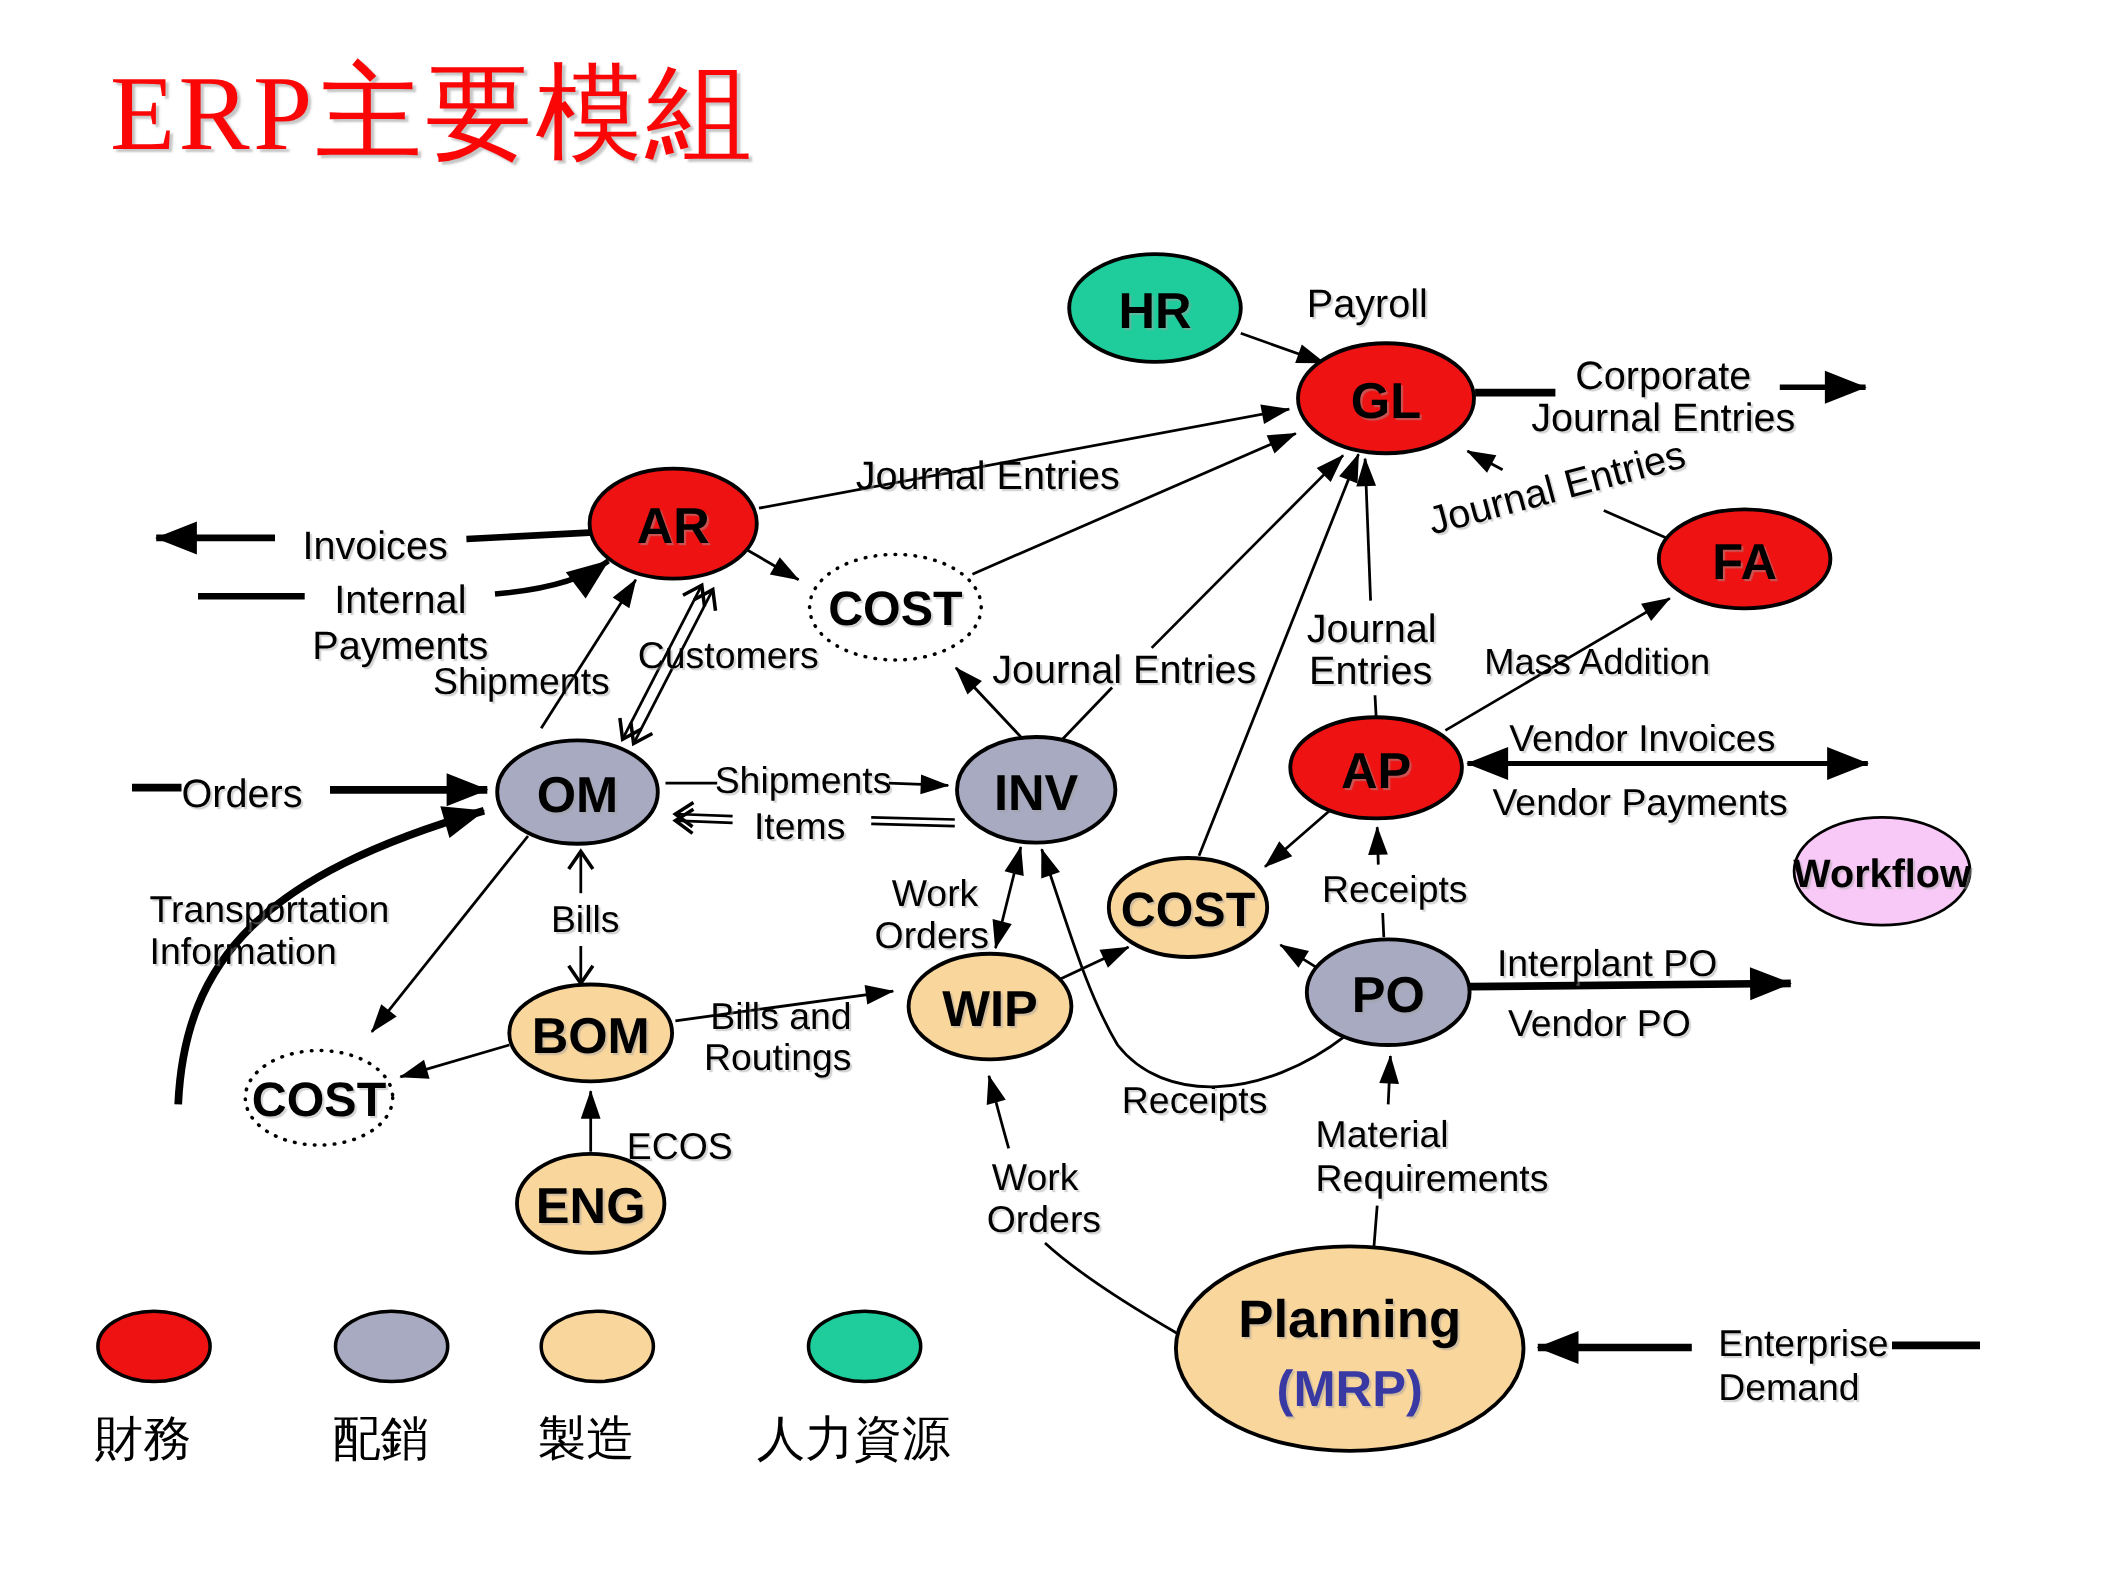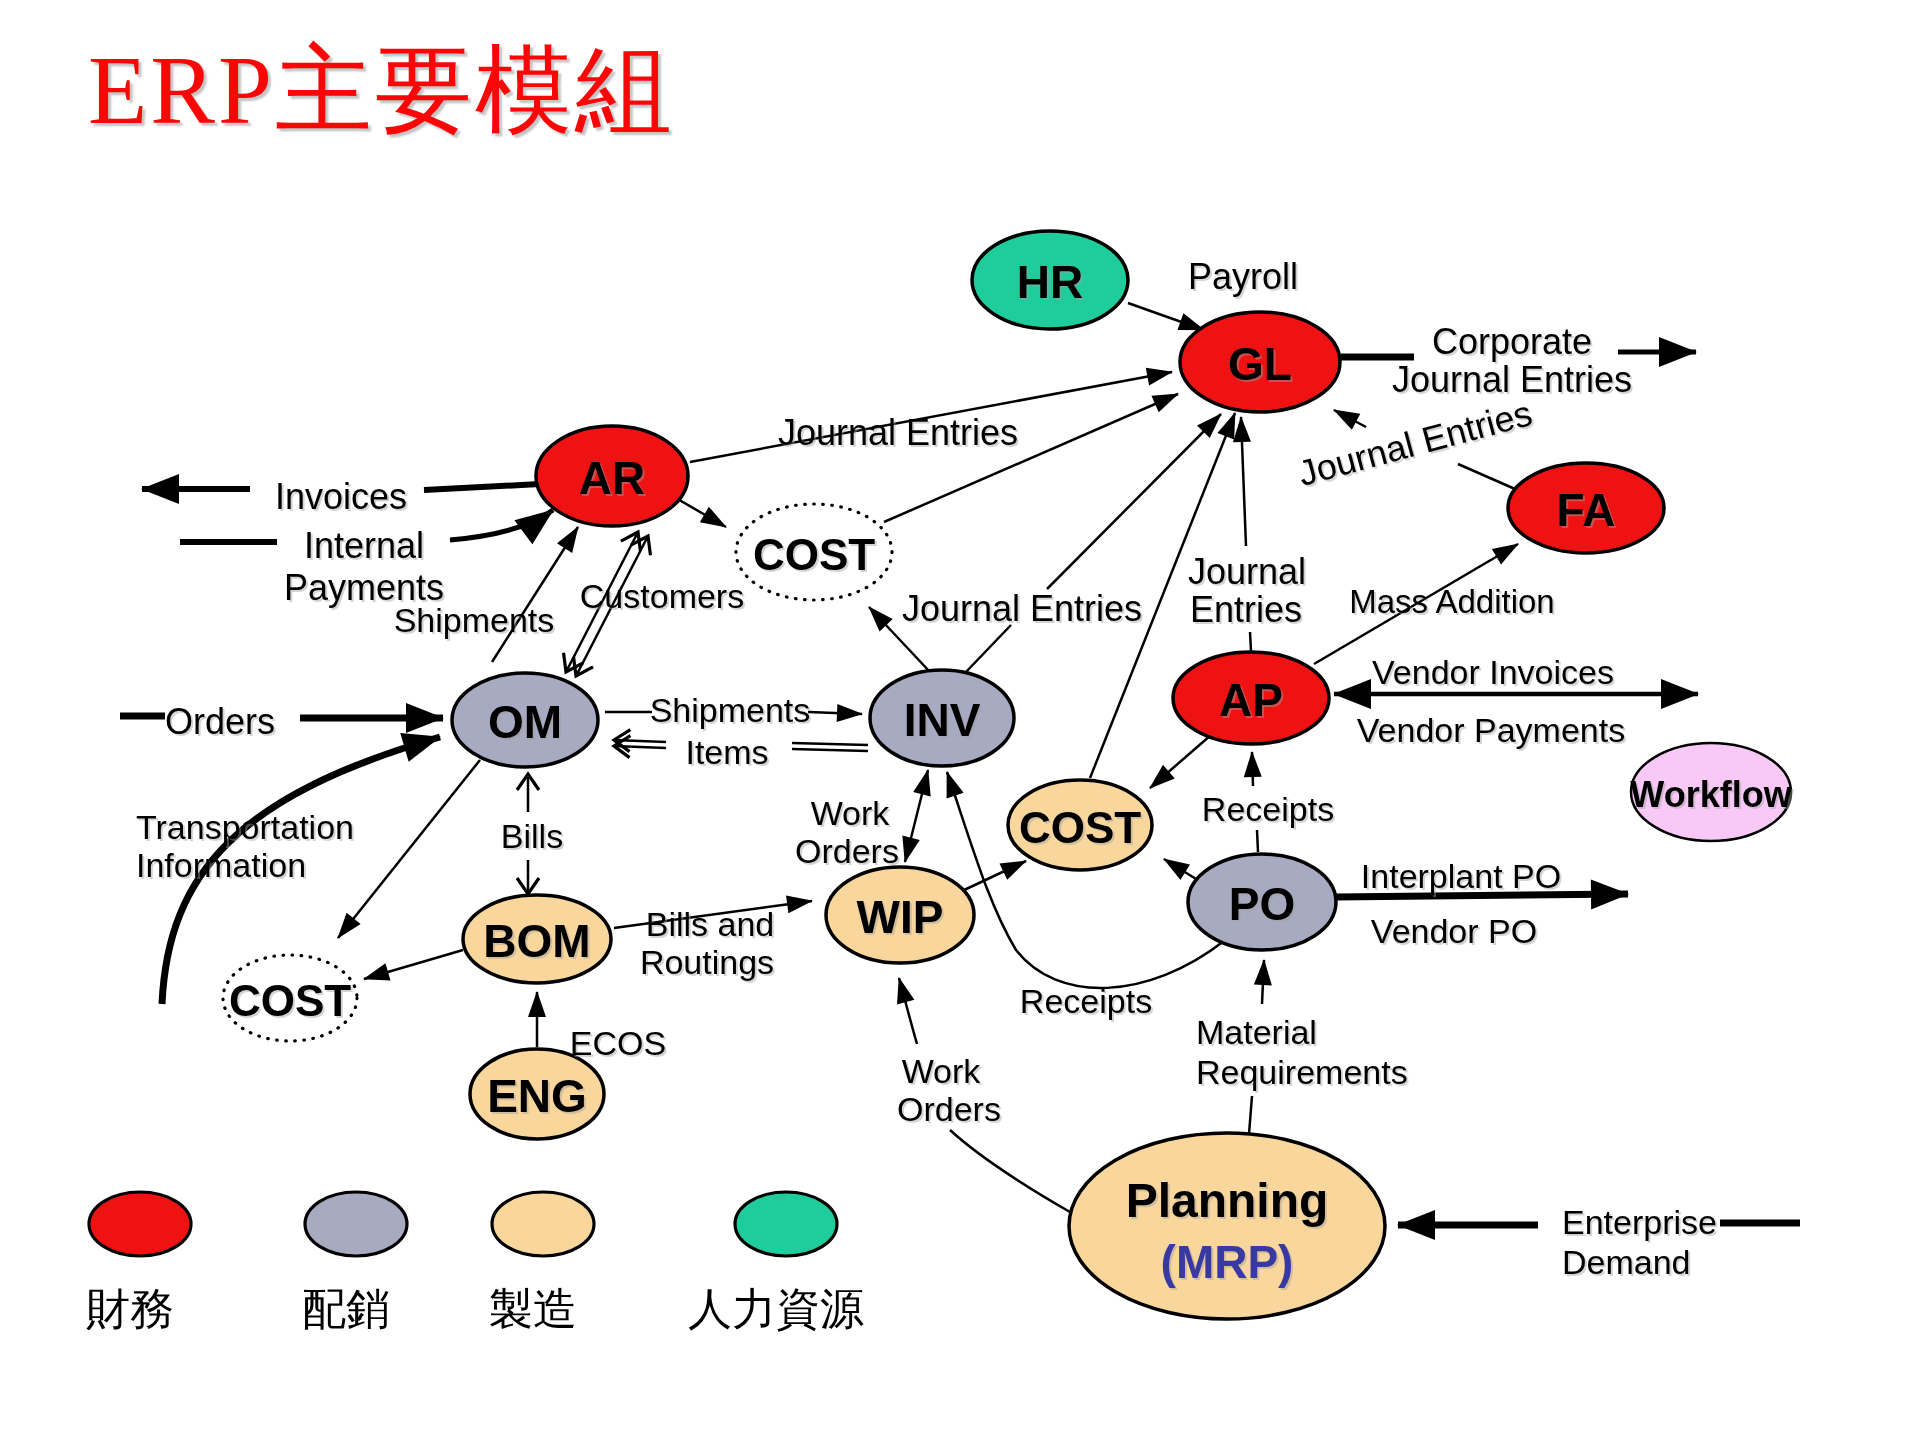--- a/index.html
+++ b/index.html
@@ -1,20 +1,20 @@
 <!DOCTYPE html>
 <html><head>
 <meta charset="utf-8">
 <style>
   html,body{margin:0;padding:0;background:#ffffff;}
   body{width:1920px;height:1440px;overflow:hidden;position:relative;
        font-family:"Liberation Sans","DejaVu Sans",sans-serif;}
   .stage{position:absolute;inset:0;}
   h1.title{
-    position:absolute;left:84px;top:22px;margin:4px;
+    position:absolute;left:84px;top:22px;margin:16px;
     font-family:"Liberation Serif","DejaVu Serif",serif;
     font-weight:500;font-size:97px;letter-spacing:3px;color:#fb0606;
     text-shadow:3px 3px 2px rgba(150,150,150,0.55);
     white-space:nowrap;
   }
   svg#diagram{position:absolute;left:0;top:0;width:1920px;height:1440px;}
   svg text{font-family:"Liberation Sans","DejaVu Sans",sans-serif;}
   .lbl{fill:#000;}
   #labels-layer, #nodes-layer text{ filter:drop-shadow(2px 2px 0.5px rgba(160,160,160,0.45)); }
 </style>

